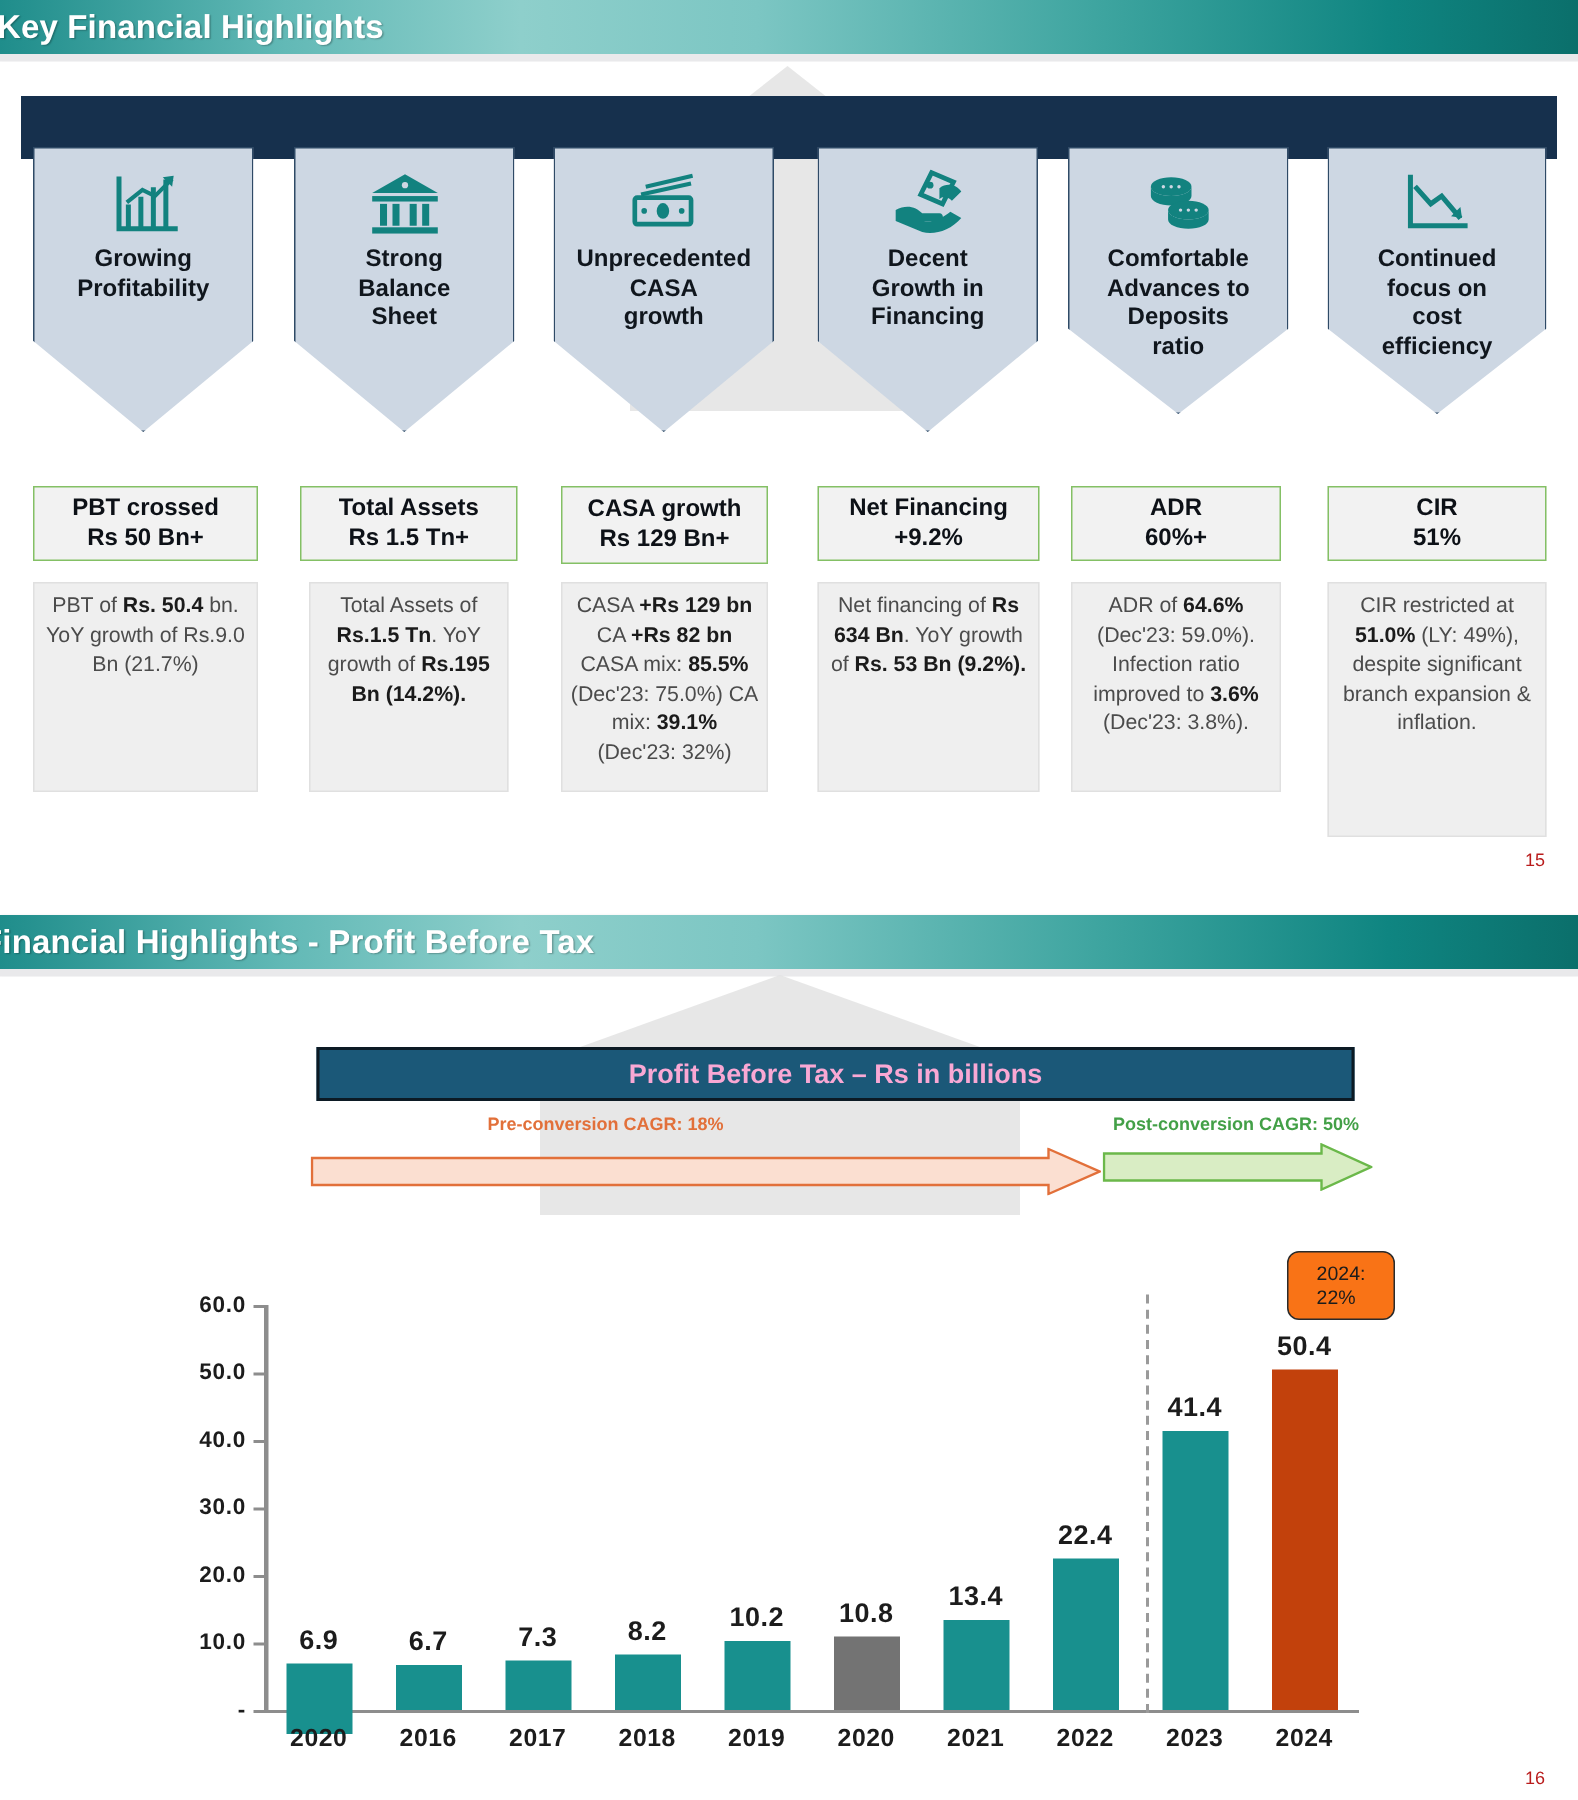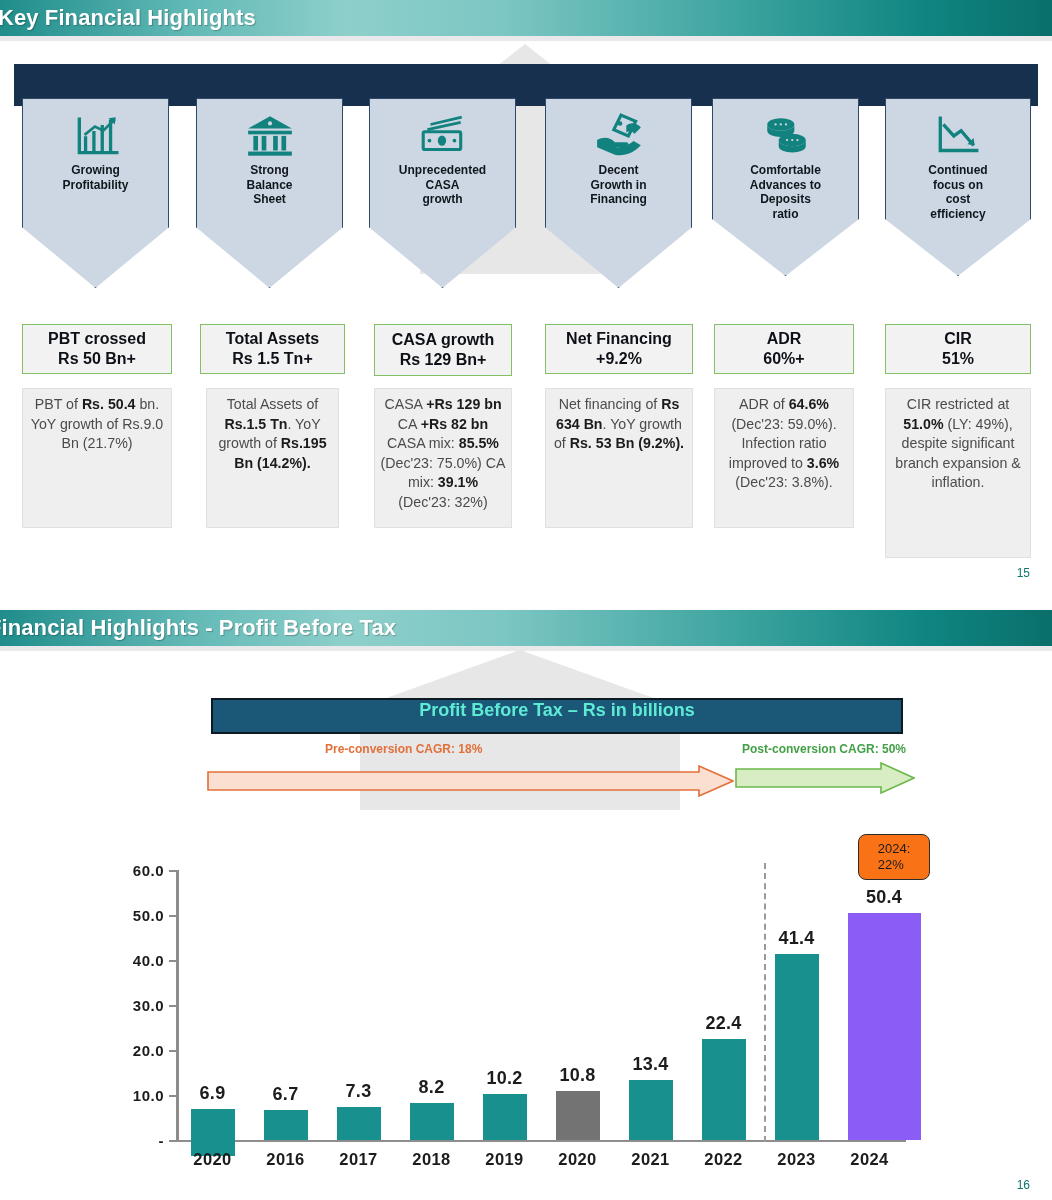--- a/index.html
+++ b/index.html
@@ -43,48 +43,48 @@
     position:absolute;width:147px;
     background:#cdd7e3;
     border:1.4px solid #2f4a66;
     clip-path:polygon(0 0,100% 0,100% 68%,50% 100%,0 68%);
     -webkit-clip-path:polygon(0 0,100% 0,100% 68%,50% 100%,0 68%);
     box-sizing:border-box;
     text-align:center;
   }
   .chev .ico{display:block;margin:14px auto 6px;width:50px;height:44px;}
   .chev .ttl{
-    display:block;font-size:12px;font-weight:700;line-height:1.22;
+    display:block;font-size:16px;font-weight:700;line-height:1.22;
     color:#10161d;padding:0 2px;
   }
   .chev.h1{height:190px;top:98px;}
   .chev.h2{height:178px;top:98px;}
 
   .greenbox{
     position:absolute;box-sizing:border-box;
     background:#f2f2f2;border:1.5px solid #84c065;
     text-align:center;display:flex;align-items:center;justify-content:center;
     font-size:16px;font-weight:700;line-height:1.24;color:#0d1117;
   }
   .graybox{
     position:absolute;box-sizing:border-box;
     background:#efefef;border:1px solid #e0e0e0;
     text-align:center;padding:6px 5px 8px;
     font-size:14.2px;line-height:1.38;color:#4b4b4b;
   }
   .graybox b{color:#1b1b1b;font-weight:700;}
 
-  .pageno{position:absolute;right:22px;font-size:12px;color:#0f766e;}
+  .pageno{position:absolute;right:22px;font-size:12px;color:#b91c1c;}
 
   
   .chart-title{
     position:absolute;left:211px;top:698px;width:692px;height:36px;
     background:#1b5878;border:2px solid #0c1a24;box-sizing:border-box;
-    color:#5eead4;font-size:18px;font-weight:700;
-    display:flex;justify-content:center;
+    color:#f9a8d4;font-size:18px;font-weight:700;
+    display:flex;align-items:center;justify-content:center;
   }
   .arw-label{position:absolute;font-size:12px;font-weight:700;white-space:nowrap;}
   .arw-pre-lbl{left:325px;top:742px;color:#e2703a;}
   .arw-post-lbl{left:742px;top:742px;color:#43a047;}
 
   .arw{position:absolute;height:32px;}
   .arw-pre{left:207px;top:765px;width:527px;}
   .arw-post{left:735px;top:762px;width:180px;}
   .arw svg{display:block;width:100%;height:100%;}
 
@@ -332,21 +332,21 @@
     </div>
     <div class="xlab" style="left: 610.5px; top: 550px; width: 80px;">2021</div>
     <div class="bar" style="left: 701.5px; top: 439.2px; width: 44px; height: 100.8px; background: rgb(24, 144, 142);">
       <span class="v">22.4</span>
     </div>
     <div class="xlab" style="left: 683.5px; top: 550px; width: 80px;">2022</div>
     <div class="bar" style="left: 774.5px; top: 353.7px; width: 44px; height: 186.3px; background: rgb(24, 144, 142);">
       <span class="v">41.4</span>
     </div>
     <div class="xlab" style="left: 756.5px; top: 550px; width: 80px;">2023</div>
-    <div class="bar" style="left: 847.5px; top: 313.2px; width: 44px; height: 226.8px; background: #8b5cf6; padding-left: 29px;">
+    <div class="bar" style="left: 847.5px; top: 313.2px; width: 44px; height: 226.8px; background: #c2410c;">
       <span class="v">50.4</span>
     </div>
     <div class="xlab" style="left: 829.5px; top: 550px; width: 80px;">2024</div>
     <div class="dashline" style="left: 764px; top: 263px; height: 279px;"></div>
   </div>
 
 <svg class="trend">
   <defs>
     <marker id="ah" markerWidth="7" markerHeight="7" refX="5" refY="3.5" orient="auto">
       <path d="M0,0 L7,3.5 L0,7 z" fill="#35642b"></path>

